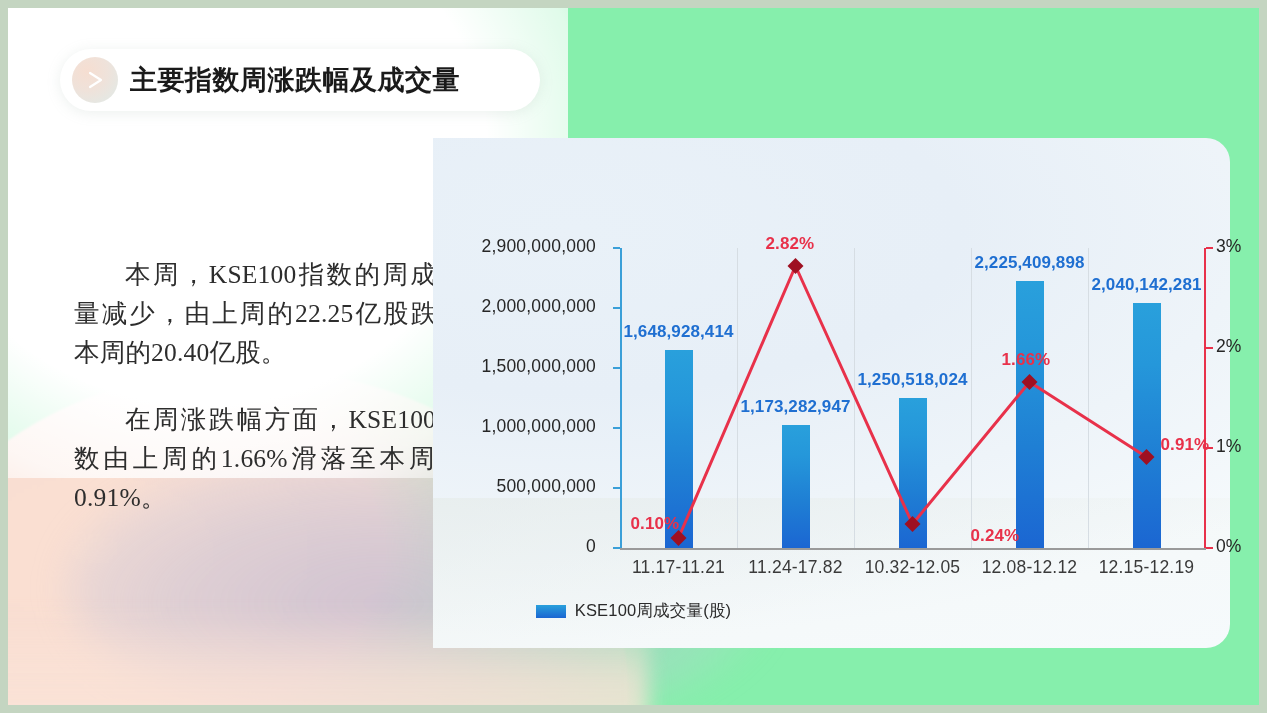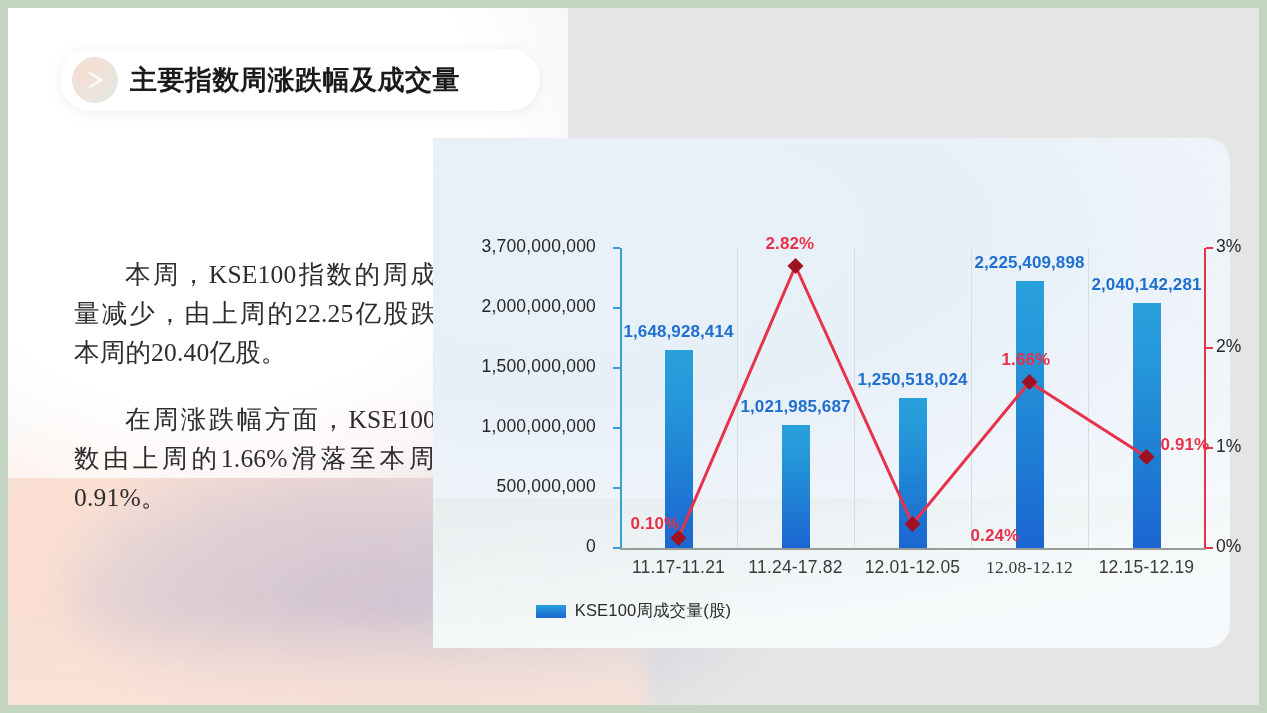--- a/index.html
+++ b/index.html
@@ -16,21 +16,21 @@
     position: absolute;
     left: 0; top: 0;
     width: 1267px; height: 713px;
     background: #c4d5c1;
     overflow: hidden;
   }
   #slide-inner {
     position: absolute;
     left: 8px; top: 8px;
     width: 1251px; height: 697px;
-    background: #e5e5e5;
+    background: #86efac;
     overflow: hidden;
   }
 
   
   .bg-peach {
     position: absolute;
     left: -140px; top: 360px;
     width: 760px; height: 520px;
     background: radial-gradient(ellipse at 30% 35%, #fbe0d2 0%, #f8ddd2 38%, rgba(248,221,210,0.25) 70%, rgba(255,255,255,0) 85%);
     border-radius: 50% 50% 0 0 / 62% 62% 0 0;
@@ -282,41 +282,41 @@
         <div class="ylabel-left" style="top: 528px; left: 0px;">0</div>
         <div class="tick-left" style="top: 479px;"></div>
         <div class="ylabel-left" style="top: 468px; left: 0px;">500,000,000</div>
         <div class="tick-left" style="top: 419px;"></div>
         <div class="ylabel-left" style="top: 408px; left: 0px; text-align: right;">1,000,000,000</div>
         <div class="tick-left" style="top: 359px;"></div>
         <div class="ylabel-left" style="top: 348px; left: 0px;">1,500,000,000</div>
         <div class="tick-left" style="top: 299px;"></div>
         <div class="ylabel-left" style="top: 288px; left: 0px;">2,000,000,000</div>
         <div class="tick-left" style="top: 239px;"></div>
-        <div class="ylabel-left" style="top: 228px; left: 0px;">3,700,000,000</div>
+        <div class="ylabel-left" style="top: 228px; left: 0px;">2,900,000,000</div>
         <div class="tick-right" style="top: 539px;"></div>
         <div class="ylabel-right" style="top: 528px;">0%</div>
         <div class="tick-right" style="top: 439px;"></div>
         <div class="ylabel-right" style="top: 428px;">1%</div>
         <div class="tick-right" style="top: 339px;"></div>
         <div class="ylabel-right" style="top: 328px;">2%</div>
         <div class="tick-right" style="top: 239px;"></div>
         <div class="ylabel-right" style="top: 228px;">3%</div>
         <div class="bar" style="left: 656.5px; top: 342.129px; width: 28px; height: 197.871px;"></div>
         <div class="bar-label" style="left: 570.5px; top: 314.129px; width: 200px;">1,648,928,414</div>
         <div class="cat-label" style="left: 612px; width: 117px;">11.17-11.21</div>
         <div class="bar" style="left: 773.5px; top: 417.362px; width: 28px; height: 122.638px;"></div>
-        <div class="bar-label" style="left: 687.5px; top: 389.362px; width: 200px;">1,021,985,687</div>
+        <div class="bar-label" style="left: 687.5px; top: 389.362px; width: 200px;">1,173,282,947</div>
         <div class="cat-label" style="left: 729px; width: 117px;">11.24-17.82</div>
         <div class="bar" style="left: 890.5px; top: 389.938px; width: 28px; height: 150.062px;"></div>
         <div class="bar-label" style="left: 804.5px; top: 361.938px; width: 200px;">1,250,518,024</div>
-        <div class="cat-label" style="left: 846px; width: 117px;">12.01-12.05</div>
+        <div class="cat-label" style="left: 846px; width: 117px;">10.32-12.05</div>
         <div class="bar" style="left: 1007.5px; top: 272.951px; width: 28px; height: 267.049px;"></div>
         <div class="bar-label" style="left: 921.5px; top: 244.951px; width: 200px;">2,225,409,898</div>
-        <div class="cat-label" style="left: 963px; width: 117px; font-family: Liberation Serif, serif;">12.08-12.12</div>
+        <div class="cat-label" style="left: 963px; width: 117px;">12.08-12.12</div>
         <div class="bar" style="left: 1124.5px; top: 295.183px; width: 28px; height: 244.817px;"></div>
         <div class="bar-label" style="left: 1038.5px; top: 267.183px; width: 200px;">2,040,142,281</div>
         <div class="cat-label" style="left: 1080px; width: 117px;">12.15-12.19</div>
         <div class="pct-label" style="left: 596.5px; top: 506px; margin-left: 26px;">0.10%</div>
         <div class="pct-label" style="left: 757.5px; top: 226px;">2.82%</div>
         <div class="pct-label" style="left: 914.5px; top: 518px; margin-left: 48px;">0.24%</div>
         <div class="pct-label" style="left: 993.5px; top: 342px;">1.66%</div>
         <div class="pct-label" style="left: 1152.5px; top: 427px;">0.91%</div>
       </div>
 

